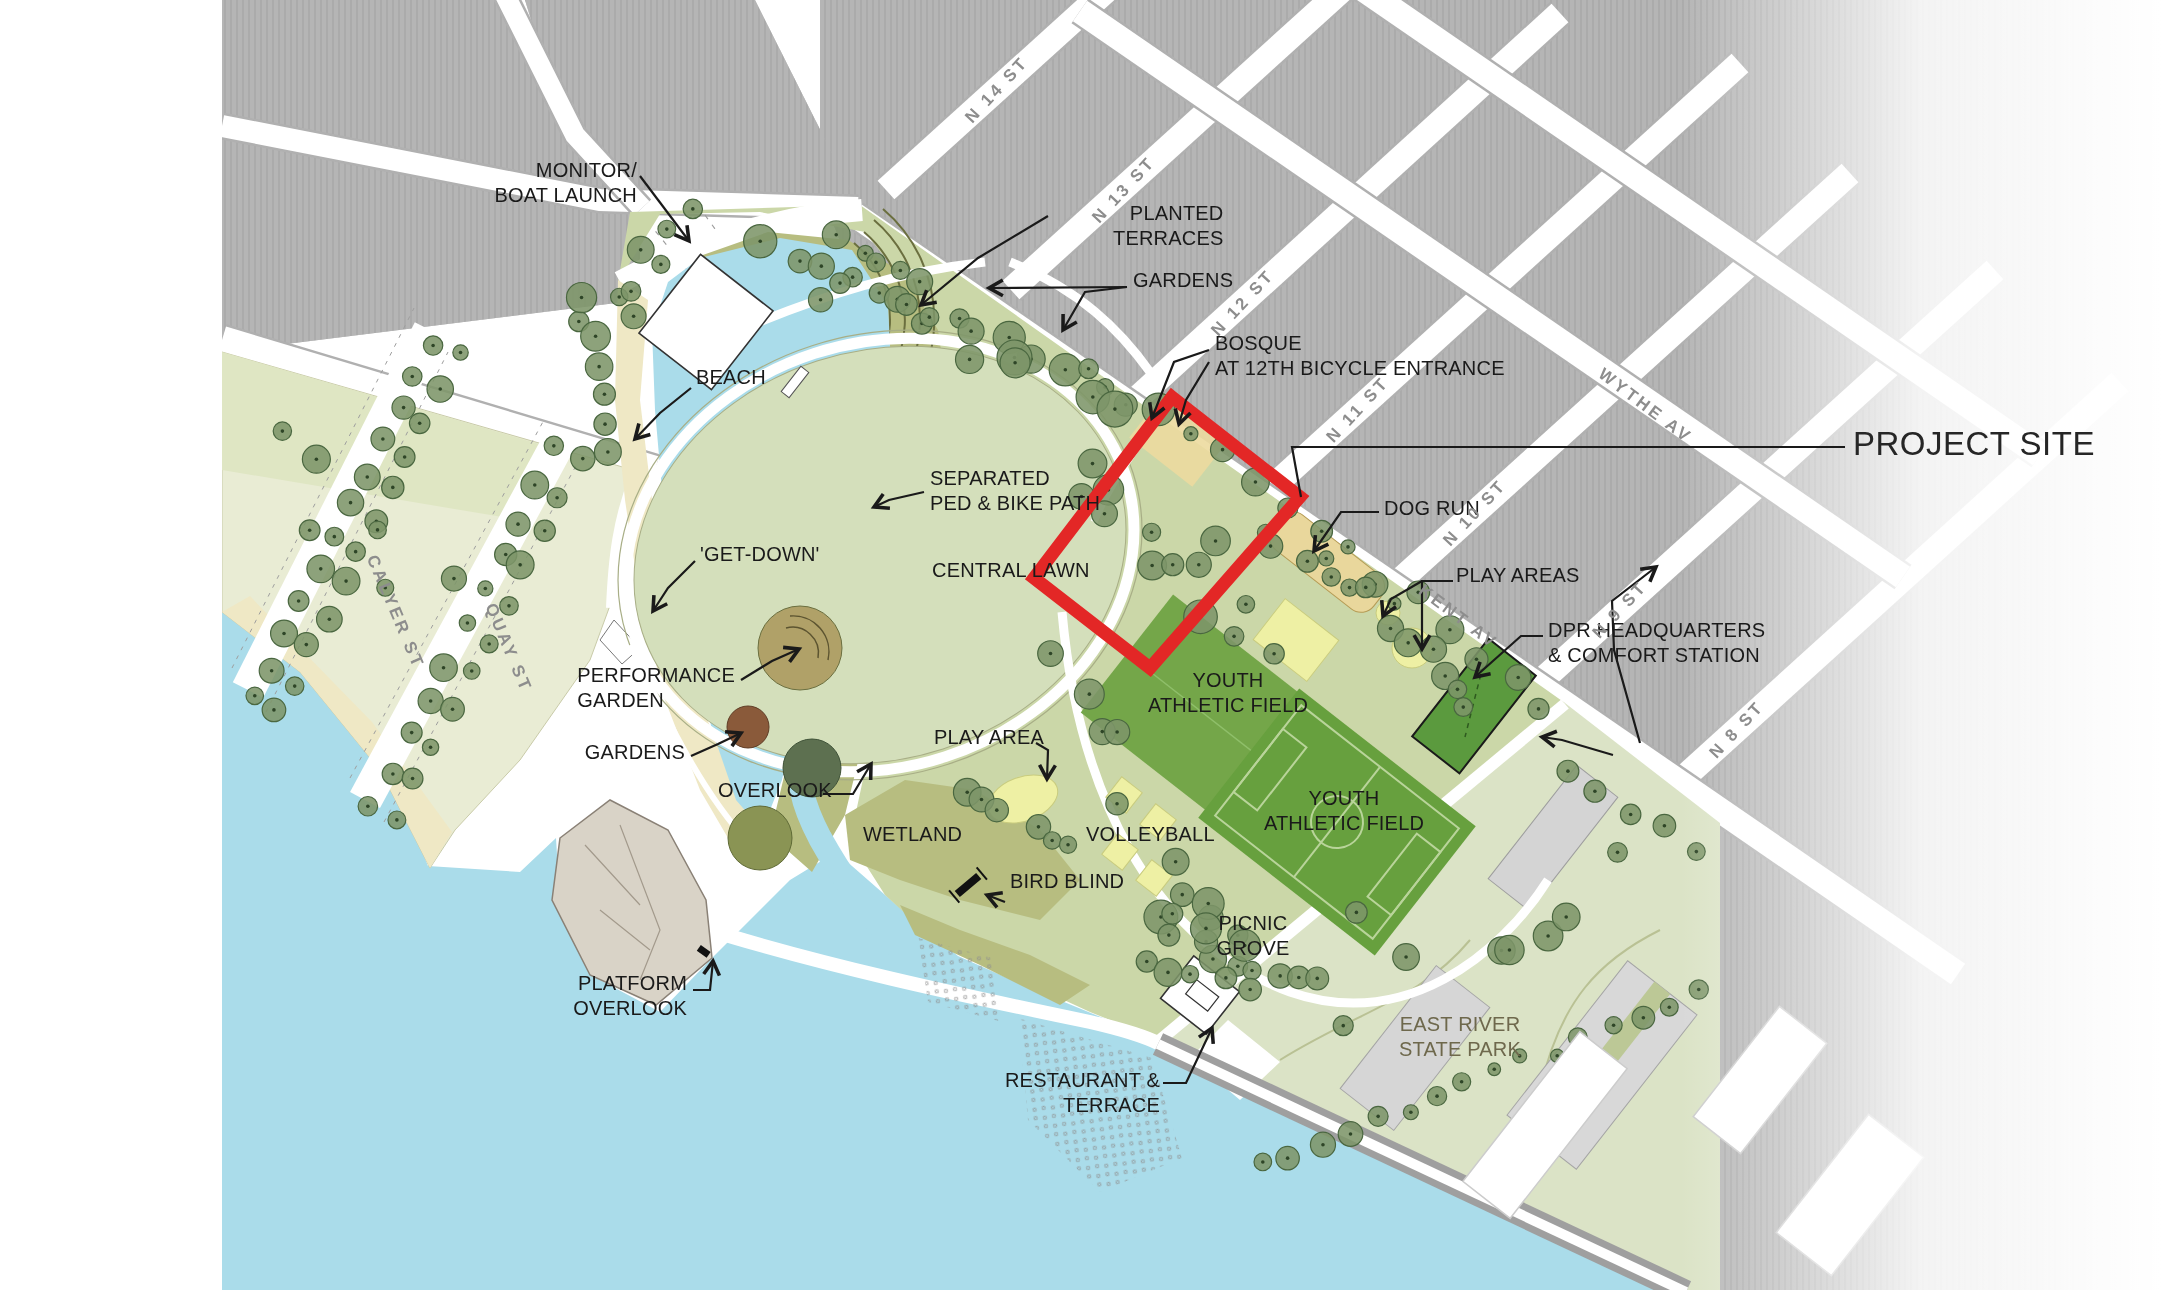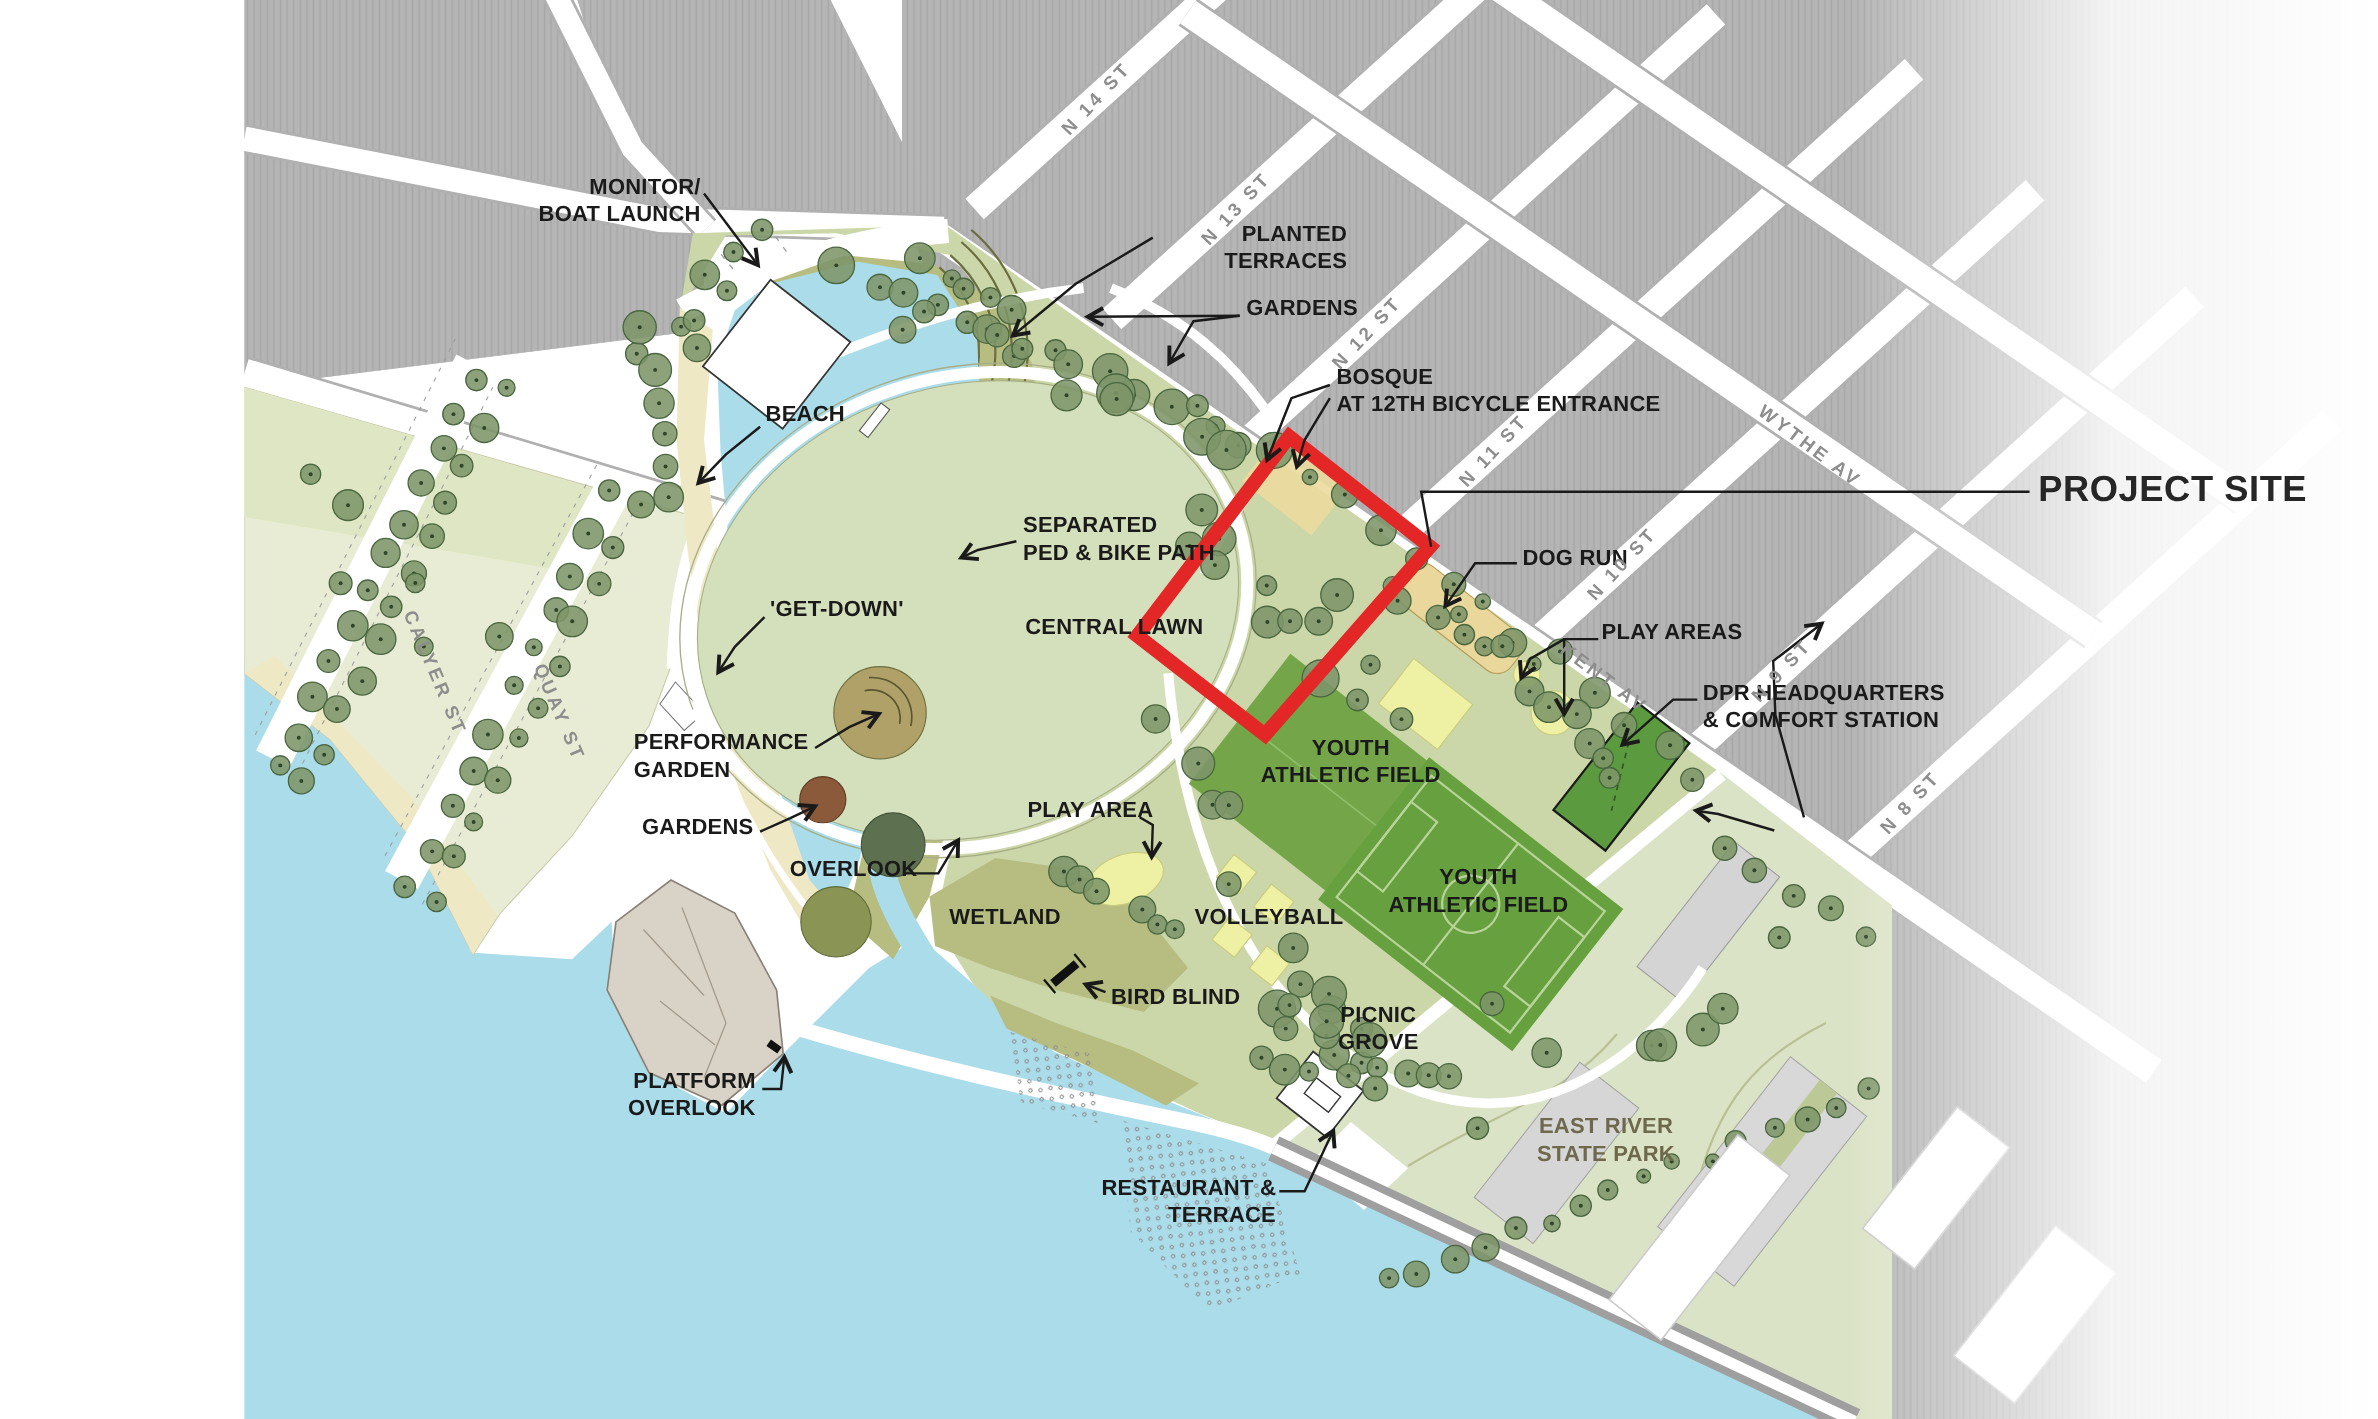--- a/index.html
+++ b/index.html
@@ -20,21 +20,21 @@
   .dogrun{fill:var(--c-dogrun_tan);stroke:#b59b55;stroke-width:1;}
   .blocks{fill:var(--c-block_gray);} .ersp{fill:var(--c-ersp_green);}
   .dpr{fill:var(--c-dpr_green);stroke:#1a1a1a;stroke-width:2;}
   .rock{fill:var(--c-rock);stroke:#8a8176;stroke-width:1.5;}
   .site-red{fill:none;stroke:var(--c-project_red);stroke-width:13;stroke-linejoin:miter;}
   .leader{fill:none;stroke:var(--c-label);stroke-width:2.2;}
   .street-casing{fill:none;stroke:#b0b0b0;stroke-width:30;}
   .street-fill{fill:none;stroke:#ffffff;stroke-width:25;}
   .path-w{fill:none;stroke:#ffffff;}
   .label-layer{position:absolute;left:0;top:0;width:100%;height:100%;pointer-events:none;}
-  .map-label{position:absolute;font-weight:700;font-size:20px;line-height:25px;
+  .map-label{position:absolute;font-weight:400;font-size:20px;line-height:25px;
              color:var(--c-label);white-space:pre-line;letter-spacing:0.2px;}
   .project-site{font-size:33px;line-height:36px;letter-spacing:0.5px;color:#262626;}
   .ersp-label{color:var(--c-ersp_text);}
   .street-label{position:absolute;font-weight:700;font-size:17px;color:var(--c-street_label);
                 letter-spacing:3px;white-space:nowrap;}
 </style>
 </head>
 <body>
 
 <div class="stage">
@@ -1104,21 +1104,21 @@
       <div class="map-label" style="left: 700px; top: 542px; text-align: left;">'GET-DOWN'</div>
       <div class="map-label" style="left: 930px; top: 466px; text-align: left;">SEPARATED
 PED &amp; BIKE PATH</div>
       <div class="map-label" style="left: 932px; top: 558px; text-align: left;">CENTRAL LAWN</div>
       <div class="map-label" style="left: 735px; top: 663px; transform: translateX(-100%);">PERFORMANCE
 GARDEN</div>
       <div class="map-label" style="left: 685px; top: 740px; text-align: right; transform: translateX(-100%);">GARDENS</div>
       <div class="map-label" style="left: 718px; top: 778px; text-align: left;">OVERLOOK</div>
       <div class="map-label" style="left: 934px; top: 725px; text-align: left;">PLAY AREA</div>
       <div class="map-label" style="left: 863px; top: 822px; text-align: center;">WETLAND</div>
-      <div class="map-label" style="left: 1010px; top: 895px; text-align: right;">BIRD BLIND</div>
+      <div class="map-label" style="left: 1010px; top: 869px; text-align: right;">BIRD BLIND</div>
       <div class="map-label" style="left: 1086px; top: 822px; text-align: left;">VOLLEYBALL</div>
       <div class="map-label" style="left: 1228px; top: 668px; text-align: center; transform: translateX(-50%);">YOUTH
 ATHLETIC FIELD</div>
       <div class="map-label" style="left: 1344px; top: 786px; text-align: center; transform: translateX(-50%);">YOUTH
 ATHLETIC FIELD</div>
       <div class="map-label" style="left: 1253px; top: 911px; text-align: center; transform: translateX(-50%);">PICNIC
 GROVE</div>
       <div class="map-label" style="left: 1384px; top: 496px; text-align: left;">DOG RUN</div>
       <div class="map-label" style="left: 1456px; top: 563px; text-align: left;">PLAY AREAS</div>
       <div class="map-label" style="left: 1548px; top: 618px; text-align: left;">DPR HEADQUARTERS

